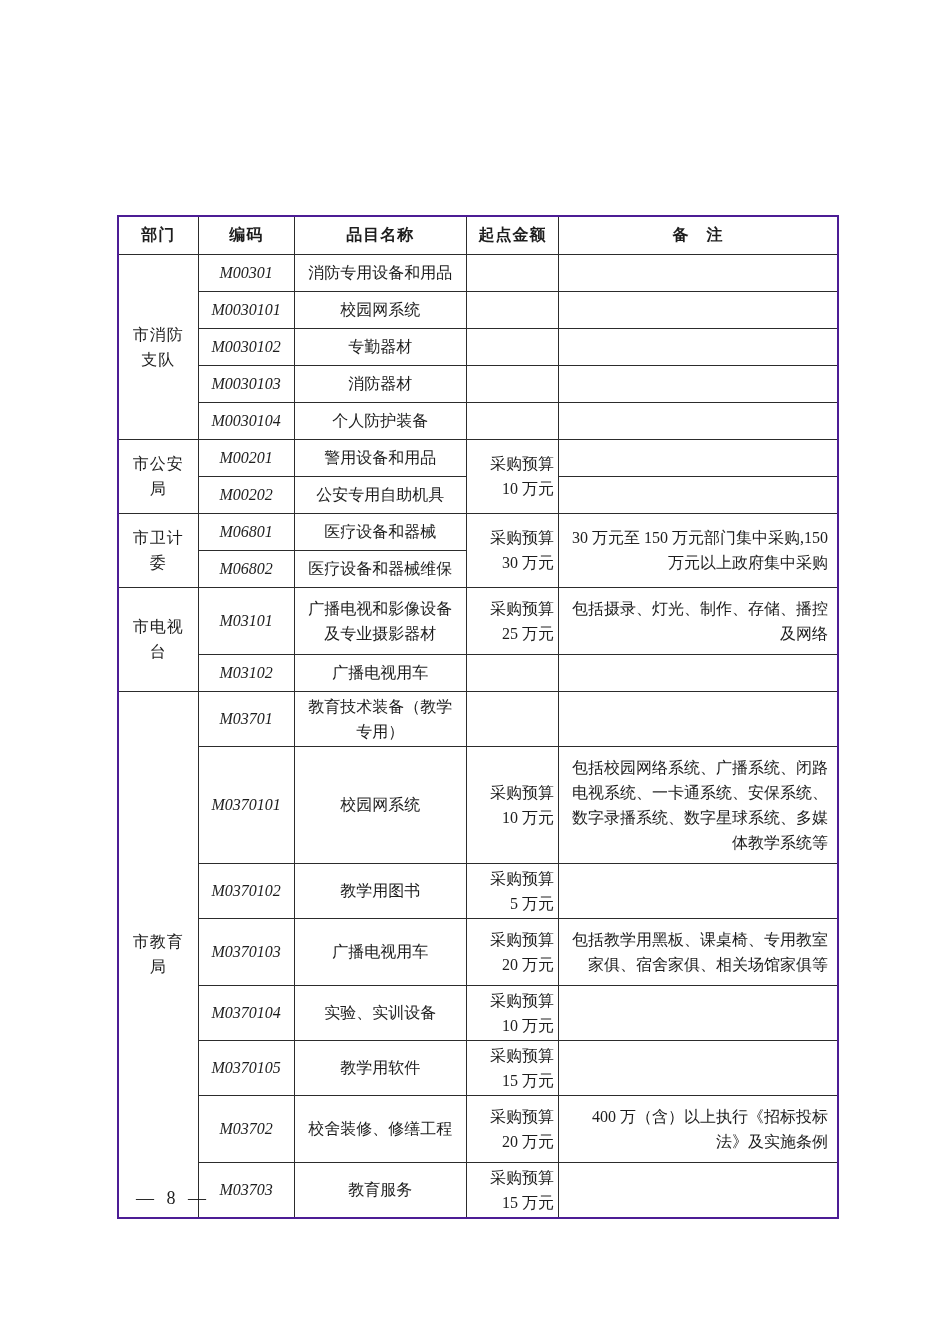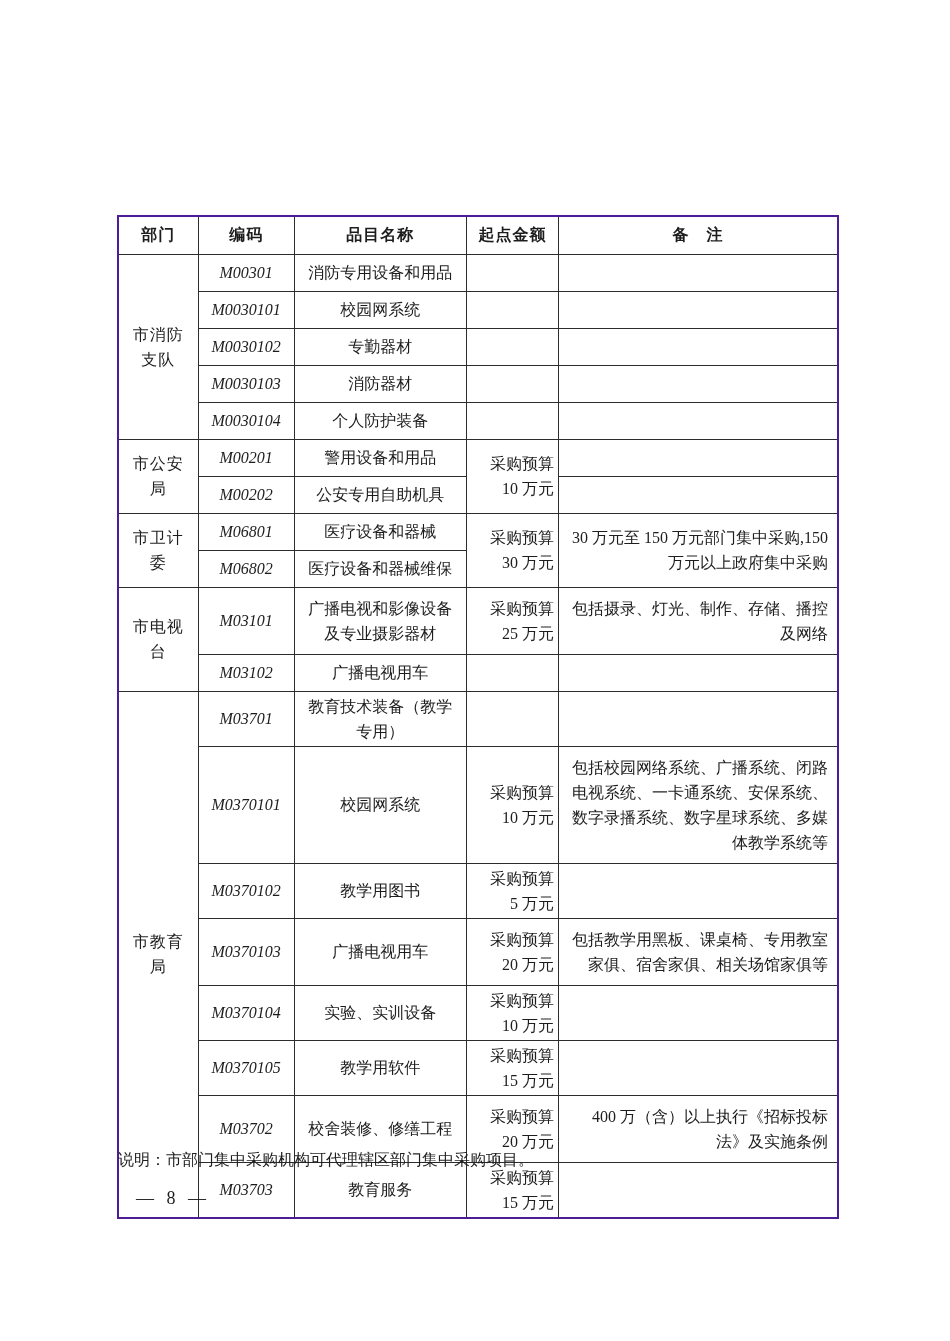--- a/index.html
+++ b/index.html
@@ -233,16 +233,15 @@
       <tr class="h52">
         <td class="c-code">M03703</td>
         <td class="c-item">教育服务</td>
         <td class="c-budget">采购预算
 15 万元</td>
         <td class="c-remark"></td>
       </tr>
     </tbody>
   </table>
 
-  <div class="note">说明：市部门集中采购机构可代理辖区部门集中采购项目。</div>
   <div class="pageno">— 8 —</div>
 
 </div>
 
 </body></html>

